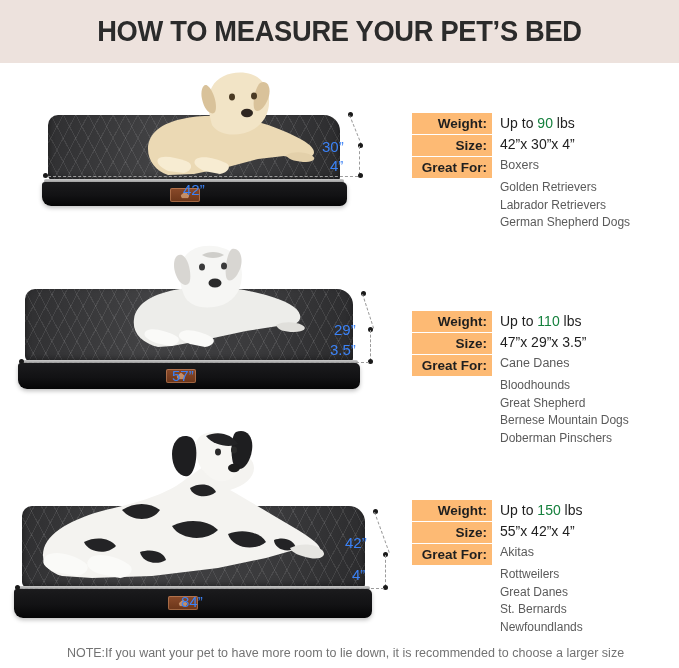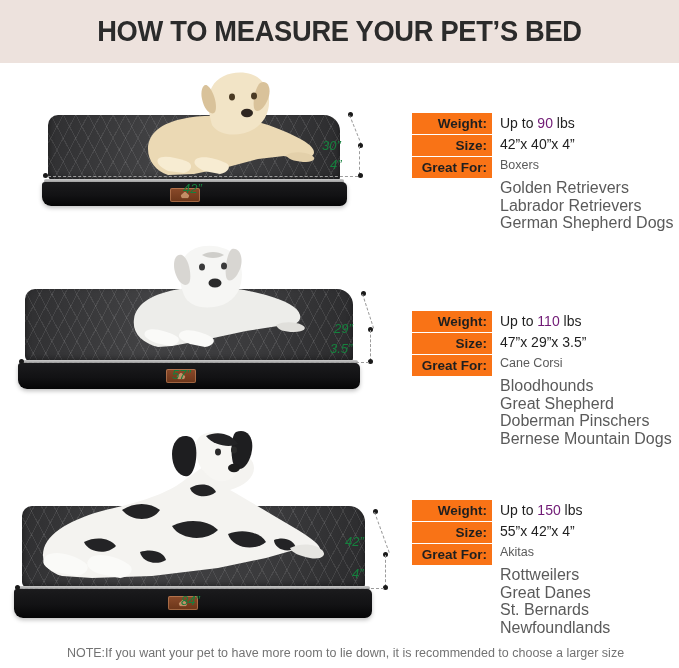--- a/index.html
+++ b/index.html
@@ -117,66 +117,65 @@
     border-radius: 50%;
   }
   .dim-line {
     position: absolute;
     height: 0;
     border-top: 1px dashed #9B9B9B;
     transform-origin: 0 0;
   }
   .dim-label {
     position: absolute;
-    font-size: 13px;
-    font-style: italic;
-    color: #15803d;
+    font-size: 15px;
+    color: #3b82f6;
     font-family: "Liberation Sans", sans-serif;
     white-space: nowrap;
     font-weight: normal;
   }
 
   
   .spec {
     position: absolute;
     left: 412px;
     width: 267px;
   }
   .spec-grid-row {
     display: flex;
     align-items: flex-start;
     margin-bottom: 1px;
   }
   .spec-label {
     width: 80px;
     flex: 0 0 80px;
-    background: #f97316;
+    background: #fdba74;
     color: #1F1F1F;
     font-weight: bold;
     font-size: 13.5px;
     text-align: right;
     padding: 2px 5px 2px 4px;
     box-sizing: border-box;
     line-height: 17px;
   }
   .spec-value {
     padding-left: 8px;
     font-size: 14px;
     color: #1F1F1F;
     line-height: 21px;
     white-space: nowrap;
   }
   .spec-value.size {
     font-size: 14px;
     line-height: 19px;
   }
-  .weight-num { color: #701a75; }
+  .weight-num { color: #15803d; }
   .breeds {
     padding-left: 8px;
-    font-size: 16px;
+    font-size: 12px;
     color: #5A5A5A;
     line-height: 17.5px;
   }
   .breed-line { white-space: nowrap; }
   .breeds-first {
     padding-left: 8px;
     font-size: 12.5px;
     color: #5A5A5A;
     line-height: 17px;
     white-space: nowrap;
@@ -243,21 +242,21 @@
     <div class="dim-label" style="left:183px; top:118px;">42”</div>
   </div>
 
   <div class="spec" style="top:50px;">
     <div class="spec-grid-row">
       <div class="spec-label">Weight:</div>
       <div class="spec-value"><span>Up to</span> <span class="weight-num">90</span> <span>lbs</span></div>
     </div>
     <div class="spec-grid-row">
       <div class="spec-label">Size:</div>
-      <div class="spec-value size">42”x 40”x 4”</div>
+      <div class="spec-value size">42”x 30”x 4”</div>
     </div>
     <div class="spec-grid-row">
       <div class="spec-label">Great For:</div>
       <div class="breeds-first">Boxers</div>
     </div>
     <div class="breeds" style="margin-left:80px;">
       <div class="breed-line">Golden Retrievers</div>
       <div class="breed-line">Labrador Retrievers</div>
       <div class="breed-line">German Shepherd Dogs</div>
     </div>
@@ -310,27 +309,27 @@
     <div class="spec-grid-row">
       <div class="spec-label">Weight:</div>
       <div class="spec-value"><span>Up to</span> <span class="weight-num">110</span> <span>lbs</span></div>
     </div>
     <div class="spec-grid-row">
       <div class="spec-label">Size:</div>
       <div class="spec-value size">47”x 29”x 3.5”</div>
     </div>
     <div class="spec-grid-row">
       <div class="spec-label">Great For:</div>
-      <div class="breeds-first">Cane Corsi</div>
+      <div class="breeds-first">Cane Danes</div>
     </div>
     <div class="breeds" style="margin-left:80px;">
       <div class="breed-line">Bloodhounds</div>
       <div class="breed-line">Great Shepherd</div>
+      <div class="breed-line">Bernese Mountain Dogs</div>
       <div class="breed-line">Doberman Pinschers</div>
-      <div class="breed-line">Bernese Mountain Dogs</div>
     </div>
   </div>
 </div>
 
 <div class="row row-3">
 
   <div class="bed-stage">
     <div class="bed" style="left:14px; top:78px; width:358px; height:112px;">
       <div class="bed-top" style="left:8px; top:0; width:343px; height:82px;"></div>
       <div class="bed-piping" style="top:80px; left:2px; width:354px;"></div>

